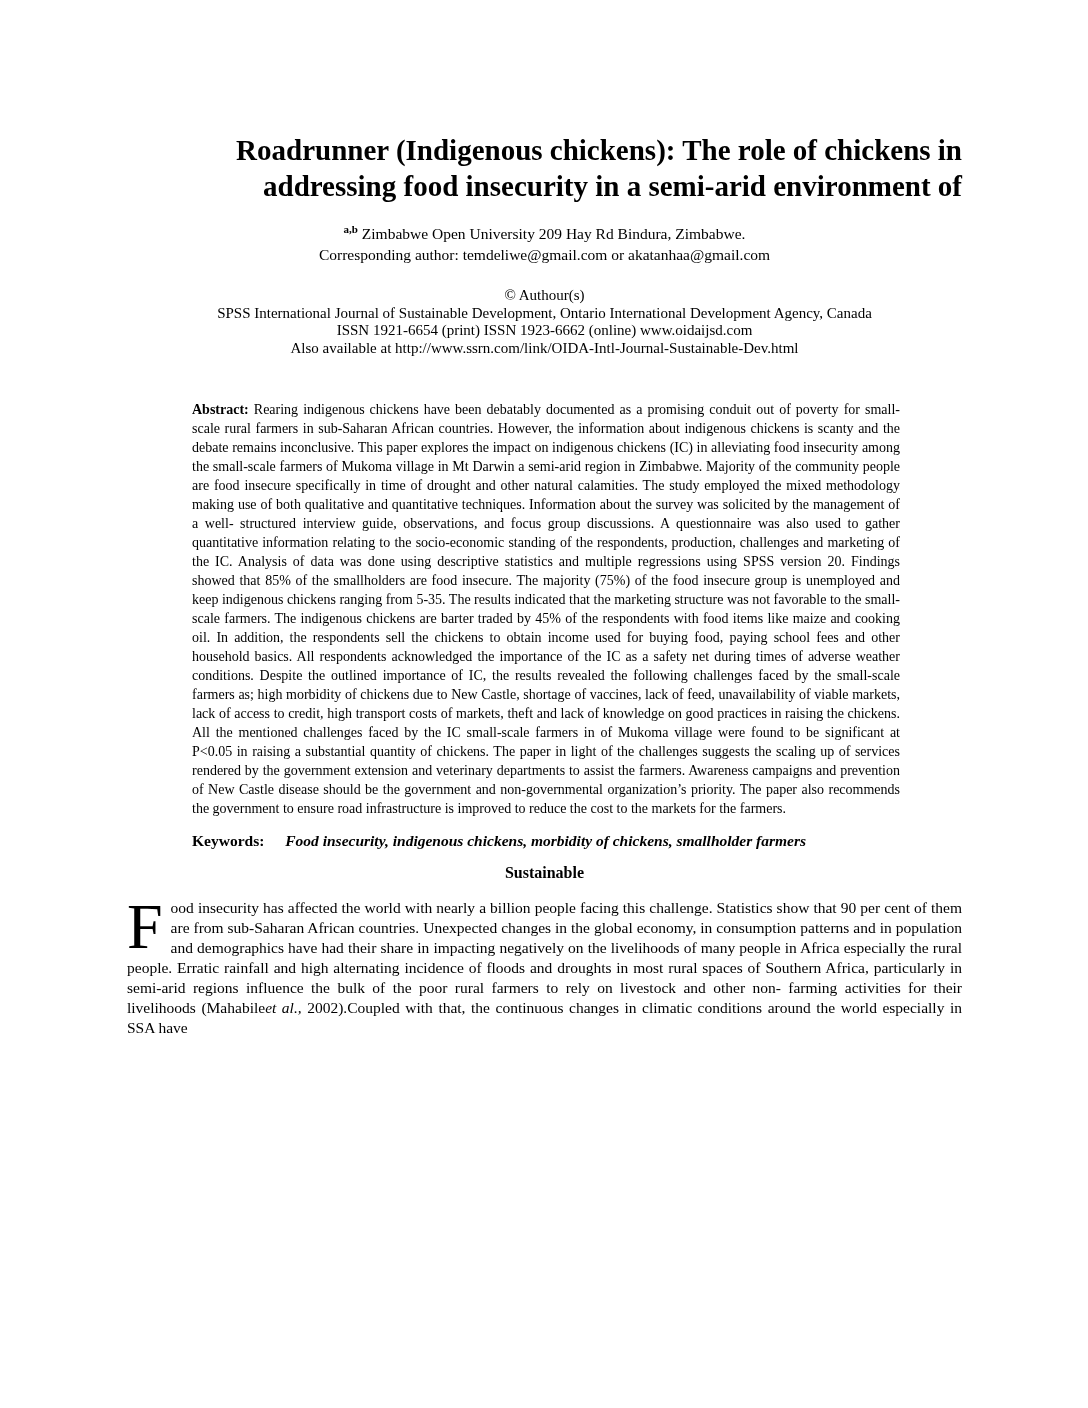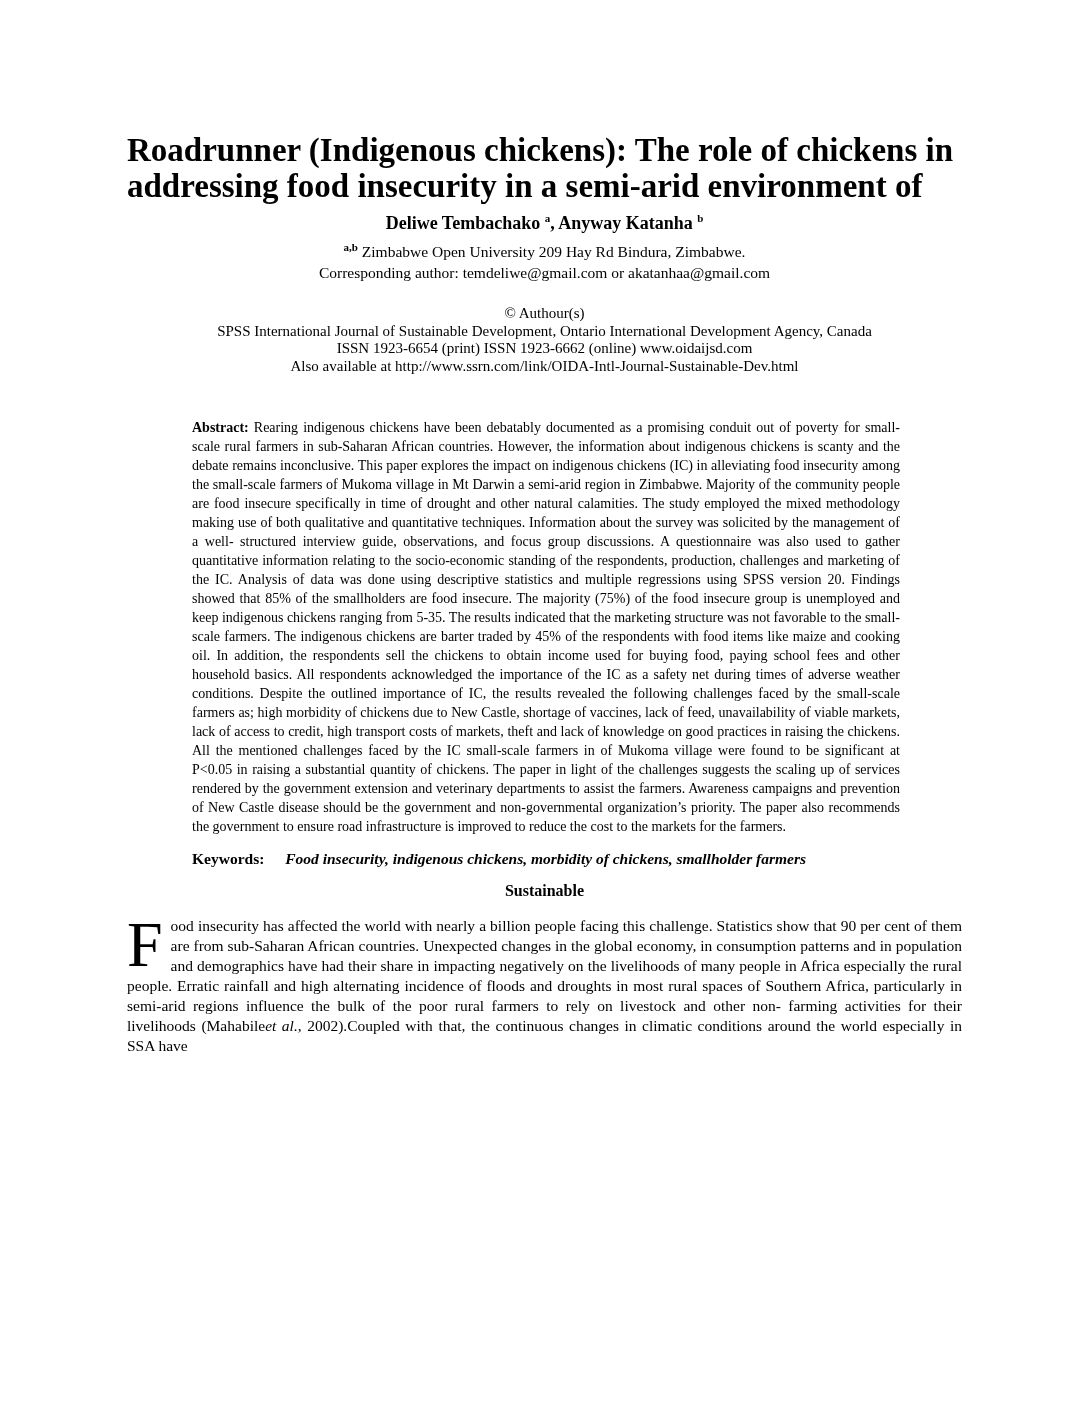--- a/index.html
+++ b/index.html
@@ -13,25 +13,25 @@
     height: 1408px;
     margin: 0 auto;
     background: #ffffff;
     color: #000000;
     font-family: "Liberation Serif", serif;
     box-sizing: border-box;
     padding: 132px 126px 0 127px;
     overflow: hidden;
   }
   .title {
-    margin: 0 0 8px 0;
-    font-size: 33px;
+    margin: 0 0 15px 0;
+    font-size: 29px;
     font-weight: bold;
     line-height: 36px;
-    text-align: left;
+    text-align: right;
   }
   .title-line { display: block; }
   .authors {
     text-align: center;
     font-size: 18px;
     font-weight: bold;
     margin: 0 0 3px 0;
   }
   .authors sup, .affiliation sup {
     font-size: 11px;
@@ -89,30 +89,29 @@
 </head>
 <body>
 
 <div class="page">
 
   <h1 class="title">
     <span class="title-line">Roadrunner (Indigenous chickens): The role of chickens in</span>
     <span class="title-line">addressing food insecurity in a semi-arid environment of</span>
   </h1>
 
-  <div class="authors"><span>Deliwe Tembachako </span><sup>a</sup><span>, </span><span>Anyway Katanha </span><sup>b</sup></div>
 
   <div class="affiliation"><sup>a,b</sup><span> Zimbabwe Open University 209 Hay Rd Bindura, Zimbabwe.</span></div>
 
   <div class="corresponding">Corresponding author: temdeliwe@gmail.com or akatanhaa@gmail.com</div>
 
   <div class="copyright">
     <div>© Authour(s)</div>
     <div>SPSS International Journal of Sustainable Development, Ontario International Development Agency, Canada</div>
-    <div>ISSN 1923-6654 (print) ISSN 1923-6662 (online) www.oidaijsd.com</div>
+    <div>ISSN 1921-6654 (print) ISSN 1923-6662 (online) www.oidaijsd.com</div>
     <div>Also available at http://www.ssrn.com/link/OIDA-Intl-Journal-Sustainable-Dev.html</div>
   </div>
 
   <p class="abstract"><span class="label">Abstract:</span><span> Rearing indigenous chickens have been debatably documented as a promising conduit out of poverty for small-scale rural farmers in sub-Saharan African countries. However, the information about indigenous chickens is scanty and the debate remains inconclusive. This paper explores the impact on indigenous chickens (IC) in alleviating food insecurity among the small-scale farmers of Mukoma village in Mt Darwin a semi-arid region in Zimbabwe. Majority of the community people are food insecure specifically in time of drought and other natural calamities. The study employed the mixed methodology making use of both qualitative and quantitative techniques. Information about the survey was solicited by the management of a well- structured interview guide, observations, and focus group discussions. A questionnaire was also used to gather quantitative information relating to the socio-economic standing of the respondents, production, challenges and marketing of the IC. Analysis of data was done using descriptive statistics and multiple regressions using SPSS version 20.  Findings showed that 85% of the smallholders are food insecure. The majority (75%) of the food insecure group is unemployed and keep indigenous chickens ranging from 5-35. The results indicated that the marketing structure was not favorable to the small-scale farmers. The indigenous chickens are barter traded by 45% of the respondents with food items like maize and cooking oil. In addition, the respondents sell the chickens to obtain income used for buying food, paying school fees and other household basics. All respondents acknowledged the importance of the IC as a safety net during times of adverse weather conditions. Despite the outlined importance of IC, the results revealed the following challenges faced by the small-scale farmers as; high morbidity of chickens due to New Castle, shortage of vaccines, lack of feed, unavailability of viable markets, lack of access to credit, high transport costs of markets, theft and lack of knowledge on good practices in raising the chickens. All the mentioned challenges faced by the IC small-scale farmers in of Mukoma village were found to be significant at P&lt;0.05 in raising a substantial quantity of chickens.  The paper in light of the challenges suggests the scaling up of services rendered by the government extension and veterinary departments to assist the farmers.  Awareness campaigns and prevention of New Castle disease should be the government and non-governmental organization’s priority. The paper also recommends the government to ensure road infrastructure is improved to reduce the cost to the markets for the farmers.</span></p>
 
   <p class="keywords"><span class="kw-label">Keywords:</span><span class="kw-text"> Food insecurity, indigenous chickens, morbidity of chickens, smallholder farmers</span></p>
 
   <h2 class="section-heading">Sustainable</h2>
 
   <p class="intro"><span class="dropcap">F</span><span>ood insecurity has affected the world with nearly a billion people facing this challenge. Statistics show that 90 per cent of them are from sub-Saharan African countries. Unexpected changes in the global economy, in consumption patterns and in population and demographics have had their share in impacting negatively on the livelihoods of many people in Africa especially the rural people. Erratic rainfall and high alternating incidence of floods and droughts in most rural spaces  of Southern  Africa, particularly in semi-arid regions influence the bulk of the poor  rural farmers to rely on livestock  and other  non- farming activities for their livelihoods (Mahabile</span><span class="cit-italic">et al.,</span><span> 2002).Coupled with that, the continuous changes in climatic conditions around the world especially in SSA have</span></p>

